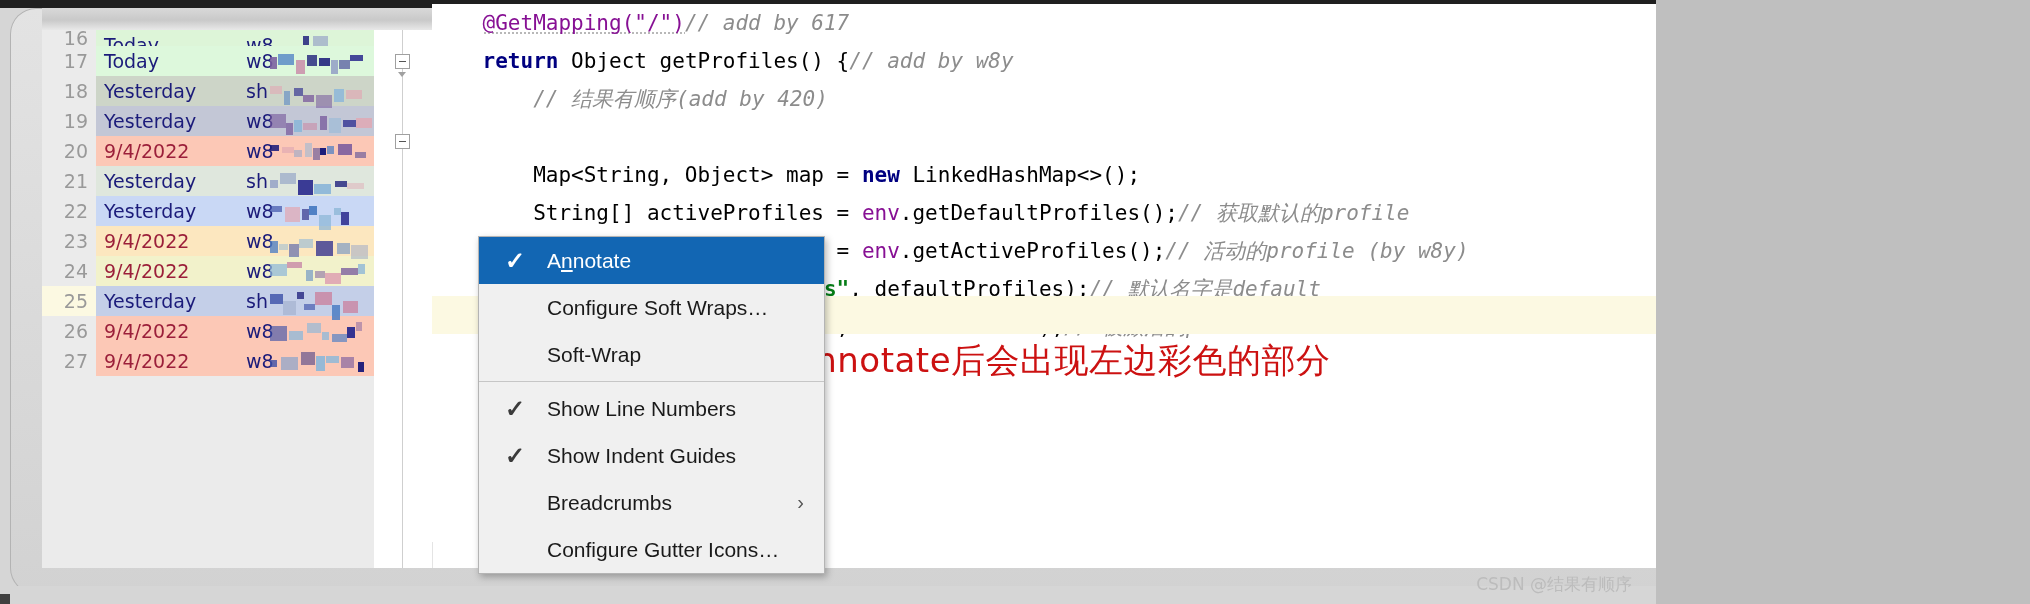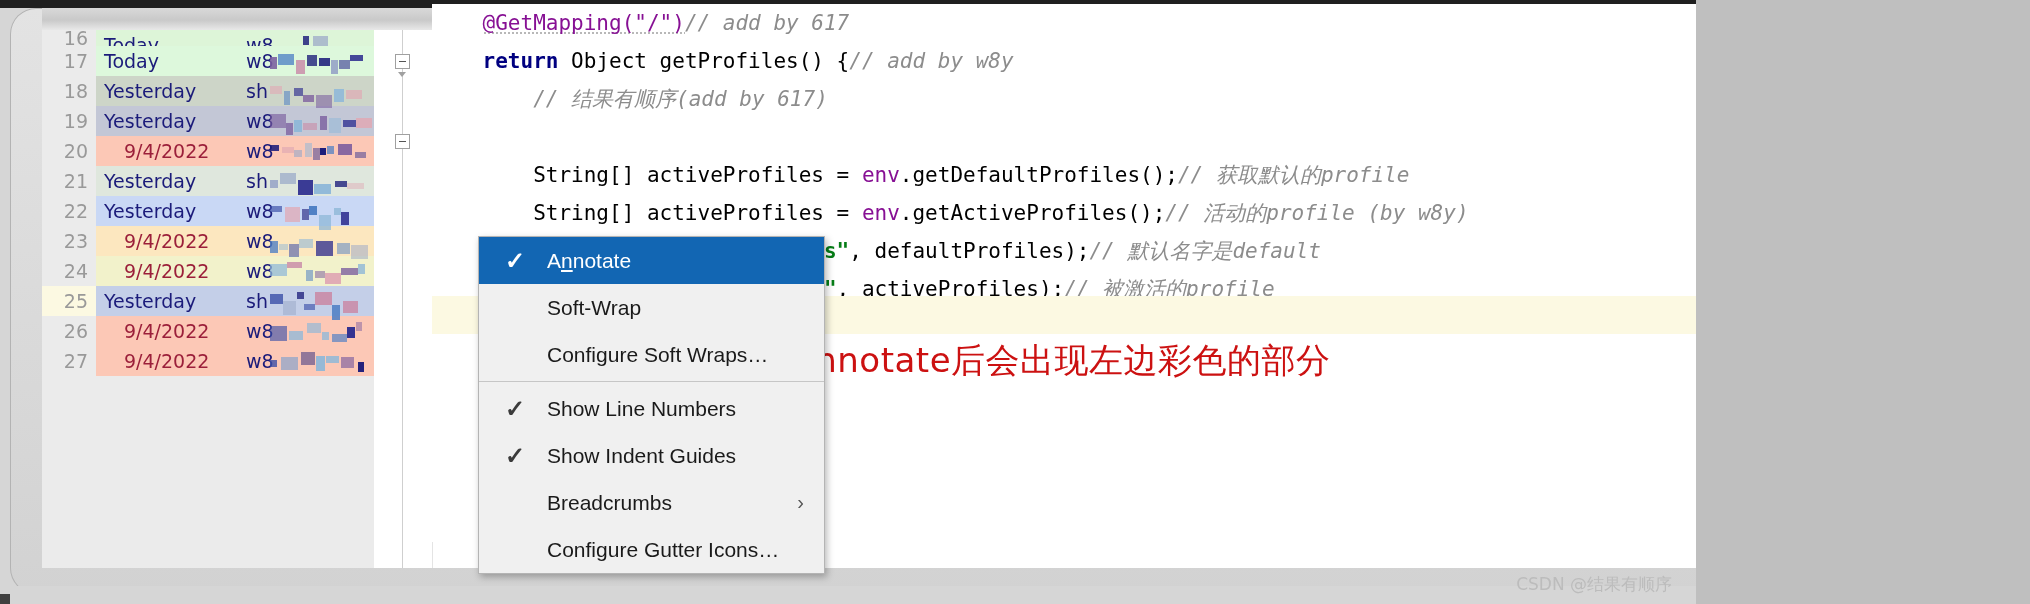--- a/index.html
+++ b/index.html
@@ -1,17 +1,17 @@
 <!DOCTYPE html>
 <html><head>
 <meta charset="utf-8">
 <style>
   html,body{margin:0;padding:0;background:#bfbfbf;}
   body{font-family:"Liberation Sans",sans-serif;}
-  .screen{position:relative;width:1656px;height:604px;overflow:hidden;background:#404040;padding-left:40px;}
+  .screen{position:relative;width:1656px;height:604px;overflow:hidden;background:#404040;}
 
   
   .frame{
     position:absolute;left:10px;top:8px;width:2008px;height:586px;
     background:linear-gradient(180deg,#e3e3e3 0%,#d2d2d2 100%);
     border-radius:26px;
     box-shadow:0 0 0 1px #b3b3b3 inset;
   }
   .frame-inner{
     position:absolute;left:32px;top:0px;width:1948px;height:560px;
@@ -47,21 +47,21 @@
     color:#999999;font-size:19px;font-family:"DejaVu Sans",sans-serif;
     vertical-align:top;
   }
   .arow .band{
     position:absolute;left:54px;top:0;right:0;height:30px;
   }
   .arow .date{
     position:absolute;left:62px;top:0;height:30px;line-height:30px;
     font-size:19px;color:#1b1b7a;z-index:2;
   }
-  .arow .date.red{color:#9b1f3a;margin-left:20px;}
+  .arow .date.red{color:#9b1f3a;}
   .arow .auth{
     position:absolute;left:204px;top:0;height:30px;line-height:30px;
     font-size:19px;color:#1b1b7a;z-index:2;
   }
   
   .px{position:absolute;z-index:3;}
 
   
   .foldgutter{
     position:absolute;left:332px;top:0;width:58px;height:538px;background:#ffffff;
@@ -166,43 +166,44 @@
       <div class="foldgutter">
         <div class="foldline"></div>
         <div class="foldbox" style="top:24px"></div>
         <div class="foldpoint" style="top:42px"></div>
         <div class="foldbox" style="top:104px"></div>
       </div>
 
       <div class="code" id="code-area" style="margin-top: -26px;">
           <div class="cline"><span class="pl">    </span><span class="fld squig">@GetMapping("/")</span><span class="cm">// add by 617</span></div>
           <div class="cline"><span class="pl">    </span><span class="kw">return </span><span class="pl">Object getProfiles() {</span><span class="cm">// add by w8y</span></div>
-          <div class="cline"><span class="pl">        </span><span class="cm">// 结果有顺序(add by 617)</span></div>
+          <div class="cline"><span class="pl">        </span><span class="cm">// 结果有顺序(add by 420)</span></div>
           <div class="cline"><span class="pl">        </span></div>
+          <div class="cline"><span class="pl">        Map&lt;String, Object&gt; map = </span><span class="kw">new </span><span class="pl">LinkedHashMap&lt;&gt;();</span></div>
           <div class="cline"><span class="pl">        String[] activeProfiles = </span><span class="fld">env</span><span class="pl">.getDefaultProfiles();</span><span class="cm">// 获取默认的profile</span></div>
           <div class="cline"><span class="pl">        String[] activeProfiles = </span><span class="fld">env</span><span class="pl">.getActiveProfiles();</span><span class="cm">// 活动的profile (by w8y)</span></div>
           <div class="cline"><span class="pl">        map.put(</span><span class="str">"defaultProfiles"</span><span class="pl">, defaultProfiles);</span><span class="cm">// 默认名字是default</span></div>
           <div class="cline"><span class="pl">        map.put(</span><span class="str">"activeProfiles"</span><span class="pl">, activeProfiles);</span><span class="cm">// 被激活的profile</span></div>
           <div class="cline"><span class="pl">        </span><span class="kw">return </span><span class="pl">map;</span><span class="cm">// 返回结果</span></div>
         </div>
 
       <div class="hl-line" style="left:390px;top:266px;"></div>
 
       <div class="rmark" style="left:1835px;top:152px;"></div>
       <div class="rmark" style="left:1835px;top:190px;"></div>
       <div class="rmark" style="left:1835px;top:228px;"></div>
       <div class="rmark" style="left:1835px;top:266px;"></div>
       <div class="rscroll"></div>
 
     </div>
 
     <div class="menu" id="ctx-menu">
         <div class="mi sel"><span class="chk">✓</span><span>A<u>n</u>notate</span></div>
+        <div class="mi"><span>Configure Soft Wraps…</span></div>
         <div class="mi"><span>Soft-Wrap</span></div>
-        <div class="mi"><span>Configure Soft Wraps…</span></div>
         <div class="msep"></div>
         <div class="mi"><span class="chk">✓</span><span>Show Line Numbers</span></div>
         <div class="mi"><span class="chk">✓</span><span>Show Indent Guides</span></div>
         <div class="mi"><span>Breadcrumbs</span><span class="arrow">›</span></div>
         <div class="mi"><span>Configure Gutter Icons…</span></div>
       </div>
 
     <div class="rednote">右键侧边栏选择Annotate后会出现左边彩色的部分</div>
 
   </div>

